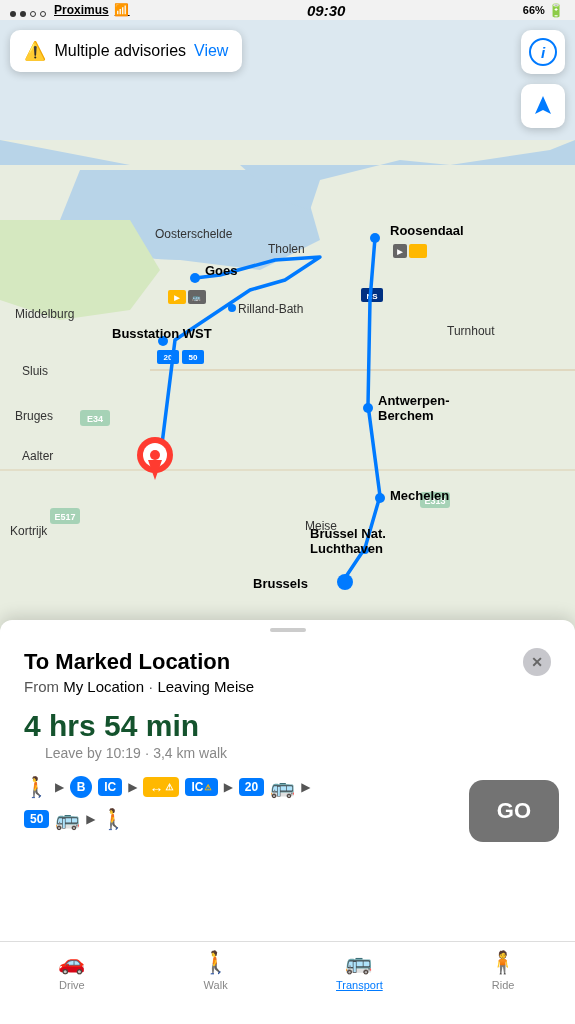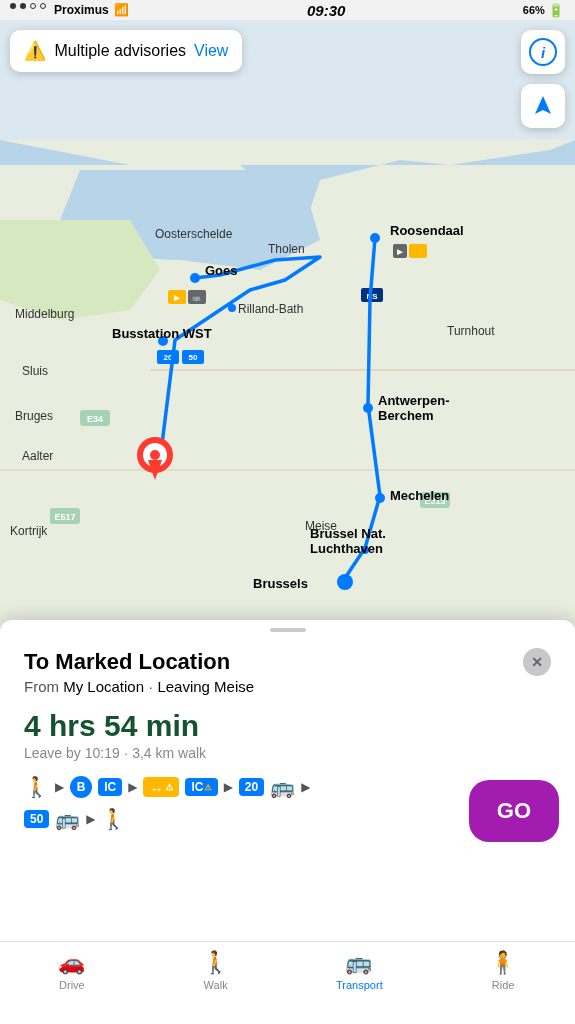--- a/index.html
+++ b/index.html
@@ -13,21 +13,21 @@
       display: flex;
       align-items: center;
       justify-content: space-between;
       padding: 0 10px;
       position: absolute;
       top: 0; left: 0; right: 0;
       z-index: 100;
       font-size: 12px;
       font-weight: 600;
     }
-    .status-left { display: flex; align-items: flex-start; gap: 4px; }
+    .status-left { display: flex; align-items: flex-end; gap: 4px; text-decoration: underline; }
     .status-center { font-size: 15px; font-weight: 600; font-style: italic; }
     .status-right { display: flex; align-items: center; gap: 4px; font-size: 11px; }
 
     
     .signal-dot { width: 6px; height: 6px; border-radius: 50%; background: #333; display: inline-block; }
     .signal-dot.empty { background: transparent; border: 1px solid #333; }
 
     
     .map-container {
       position: absolute;
@@ -142,34 +142,35 @@
       font-size: 30px;
       font-weight: 700;
       color: #14532d;
       margin-top: 14px;
     }
 
     .leave-by {
       font-size: 14px;
       color: #888;
       margin-top: 2px;
+      margin-left: 21px;
     }
 
     .route-row {
       display: flex;
       align-items: center;
       gap: 6px;
       margin-top: 14px;
       flex-wrap: wrap;
     }
 
     .go-btn {
-      background: #a21caf;
+      background: #737373;
       color: white;
-      border-radius: 20px;
+      border-radius: 14px;
       font-size: 22px;
       font-weight: 700;
       padding: 18px 28px;
       position: absolute;
       right: 16px;
       top: 160px;
     }
 
     
     .tab-bar {
@@ -188,21 +189,21 @@
     .tab-item {
       display: flex;
       flex-direction: column;
       align-items: center;
       gap: 3px;
       flex: 1;
     }
 
     .tab-icon { font-size: 22px; }
     .tab-label { font-size: 11px; color: #888; }
-    .tab-label.active { color: #007AFF; }
+    .tab-label.active { color: #007AFF; text-decoration: underline; }
     .tab-icon.active { color: #007AFF; }
 
     
     .map-label {
       font-size: 12px;
       fill: #333;
       font-family: -apple-system, sans-serif;
     }
     .map-label-bold {
       font-size: 13px;

